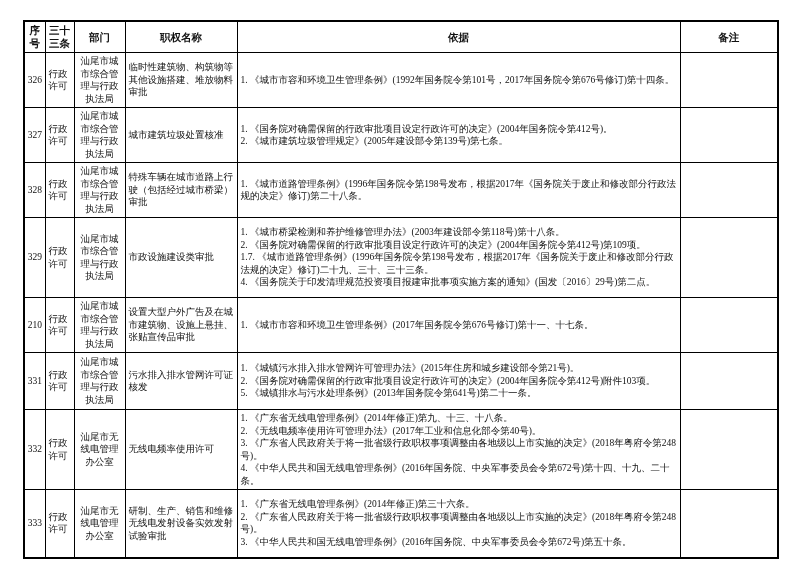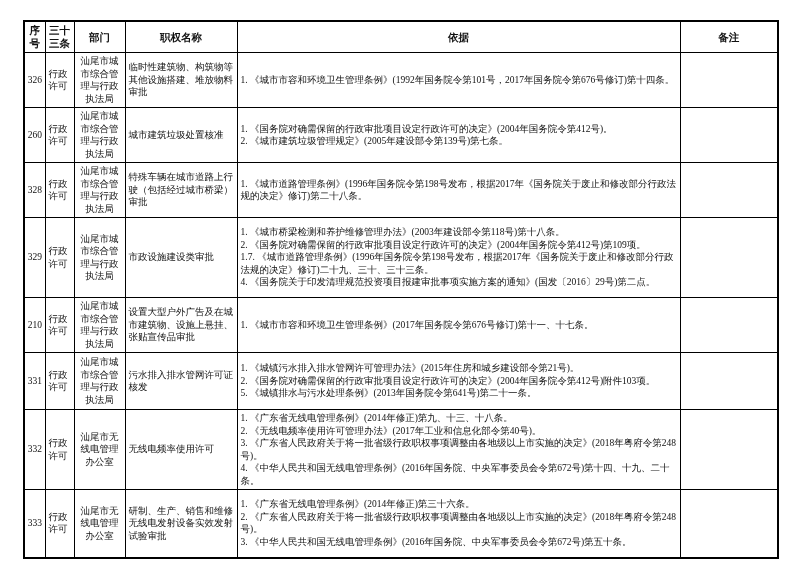--- a/index.html
+++ b/index.html
@@ -83,21 +83,21 @@
           <td class="c-no">326</td>
           <td class="c-type">行政许可</td>
           <td class="c-dept">汕尾市城市综合管理与行政执法局</td>
           <td class="c-name">临时性建筑物、构筑物等其他设施搭建、堆放物料审批</td>
           <td class="c-basis">
             <div>1. 《城市市容和环境卫生管理条例》(1992年国务院令第101号，2017年国务院令第676号修订)第十四条。</div>
           </td>
           <td class="c-remark"></td>
         </tr>
         <tr>
-          <td class="c-no">260</td>
+          <td class="c-no">327</td>
           <td class="c-type">行政许可</td>
           <td class="c-dept">汕尾市城市综合管理与行政执法局</td>
           <td class="c-name">城市建筑垃圾处置核准</td>
           <td class="c-basis">
             <div>1. 《国务院对确需保留的行政审批项目设定行政许可的决定》(2004年国务院令第412号)。</div>
             <div>2. 《城市建筑垃圾管理规定》(2005年建设部令第139号)第七条。</div>
           </td>
           <td class="c-remark"></td>
         </tr>
         <tr>

